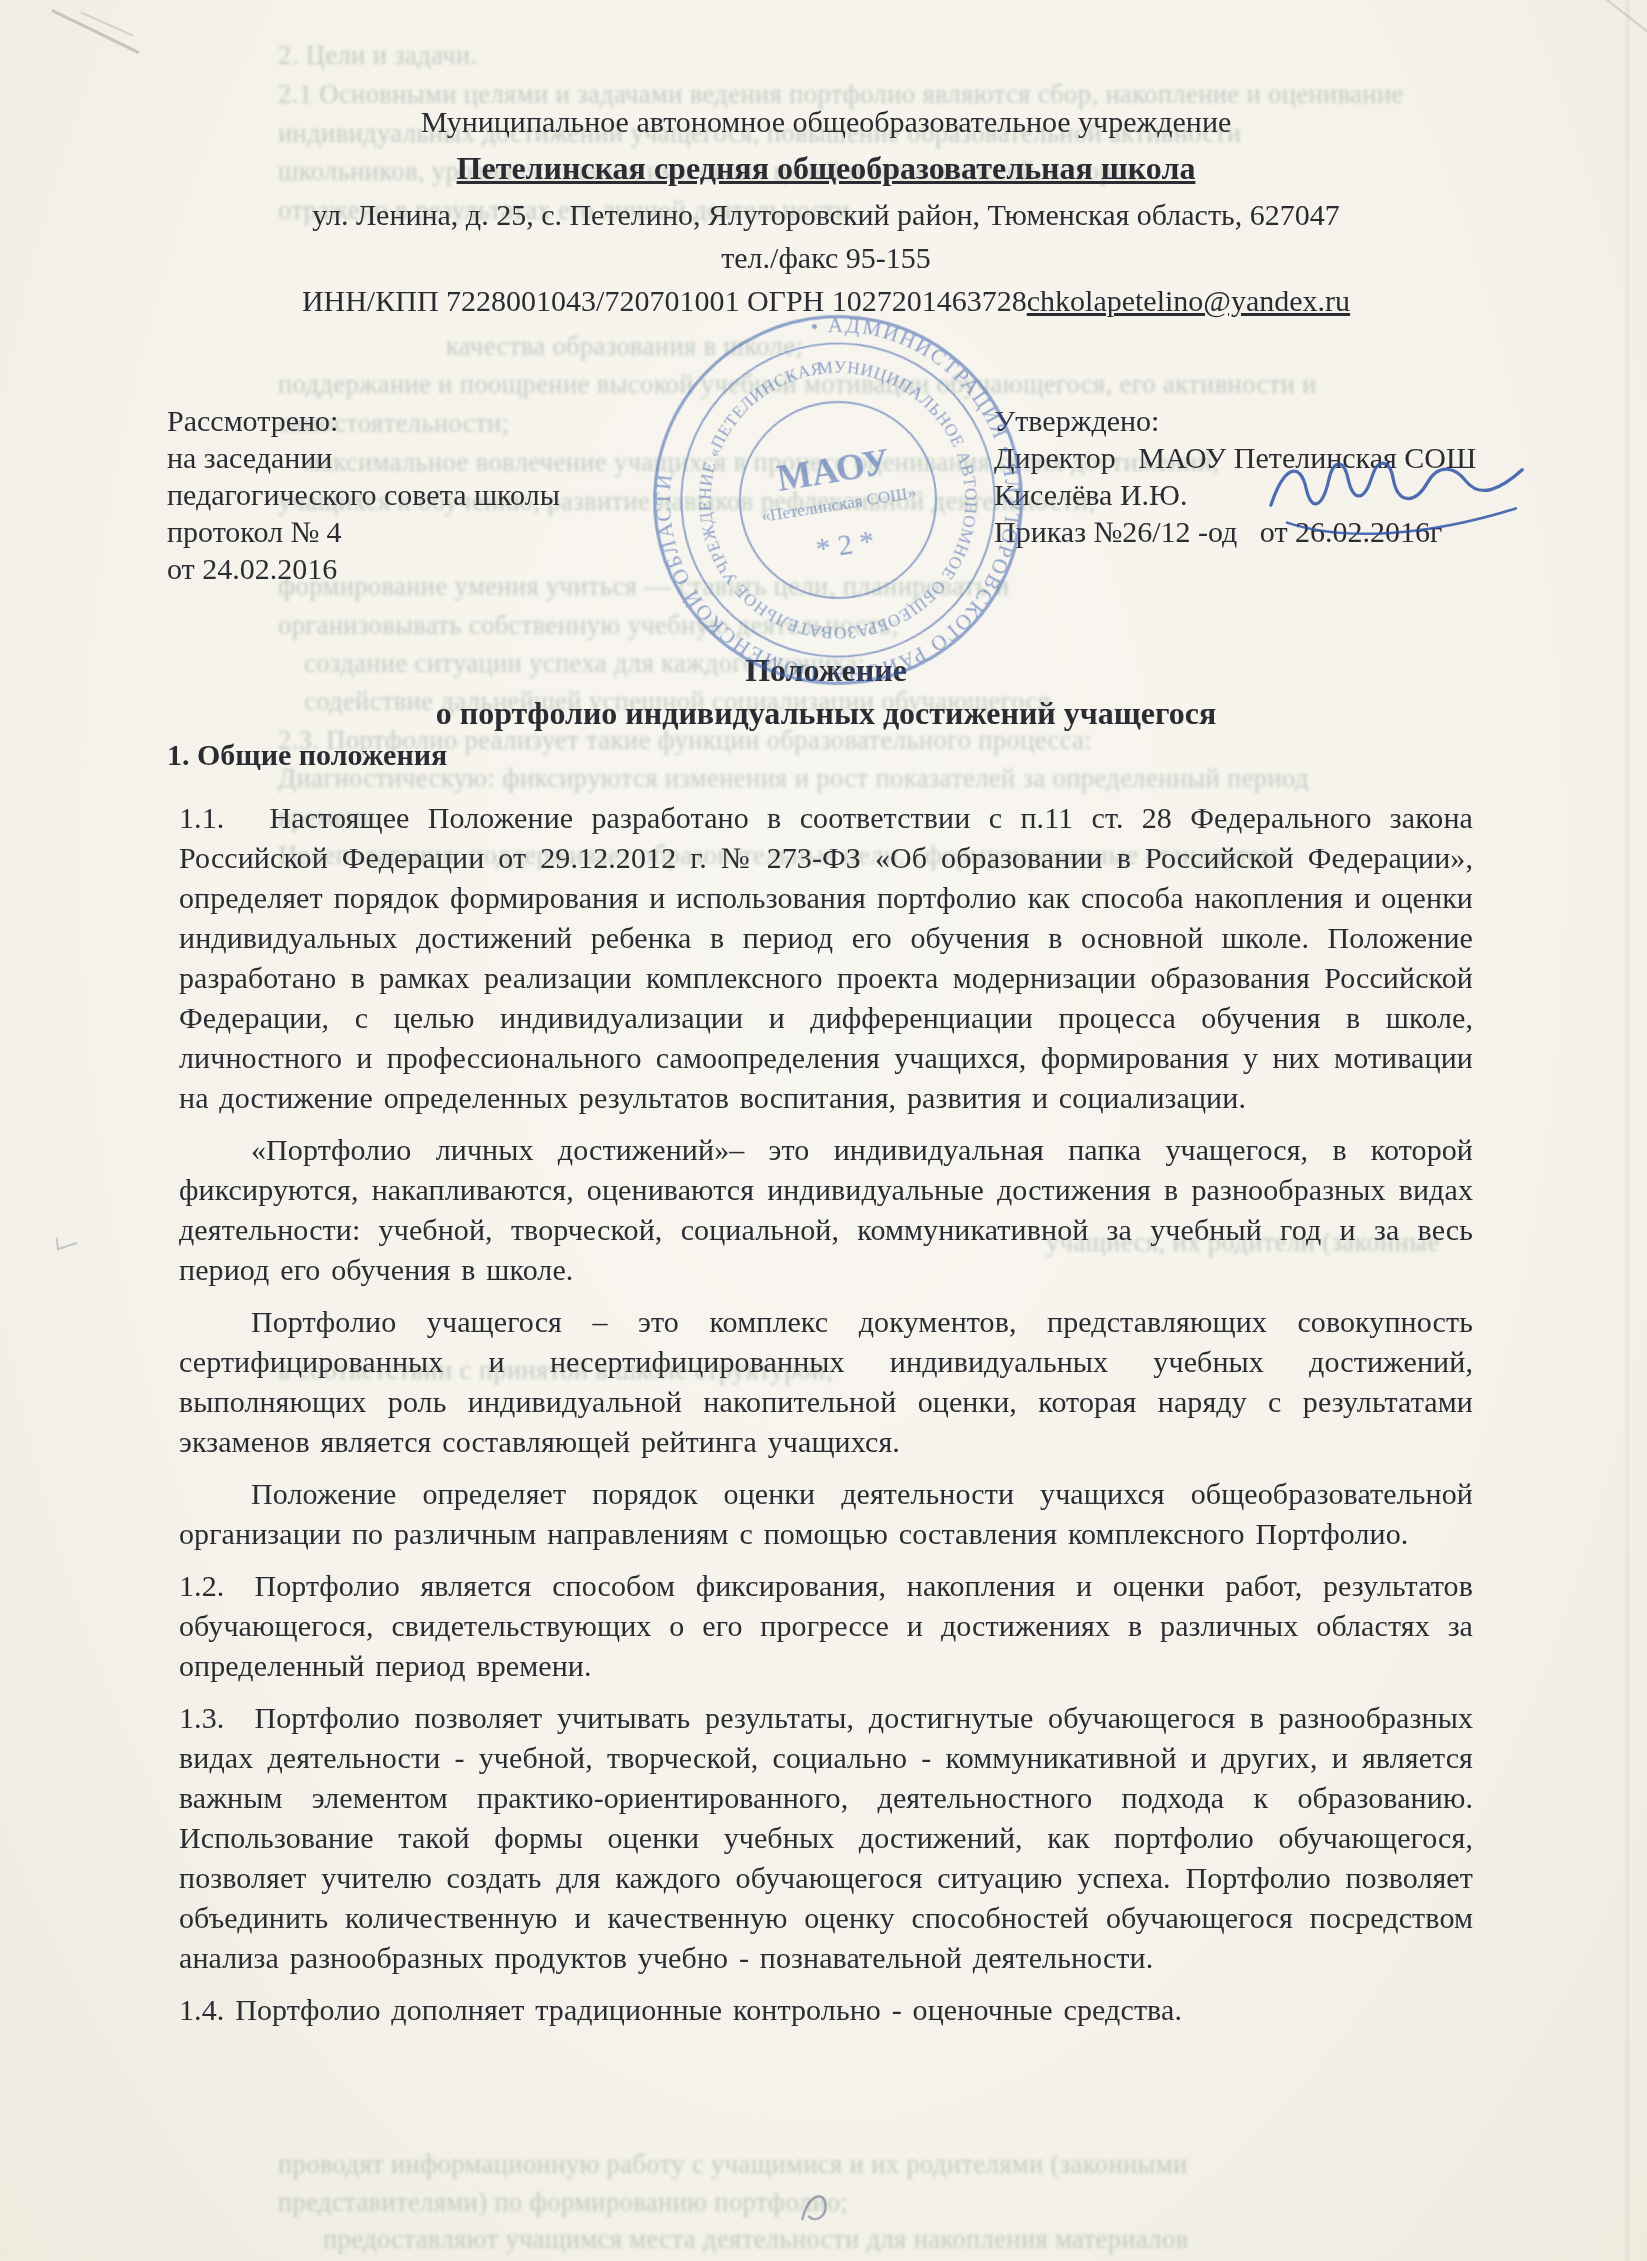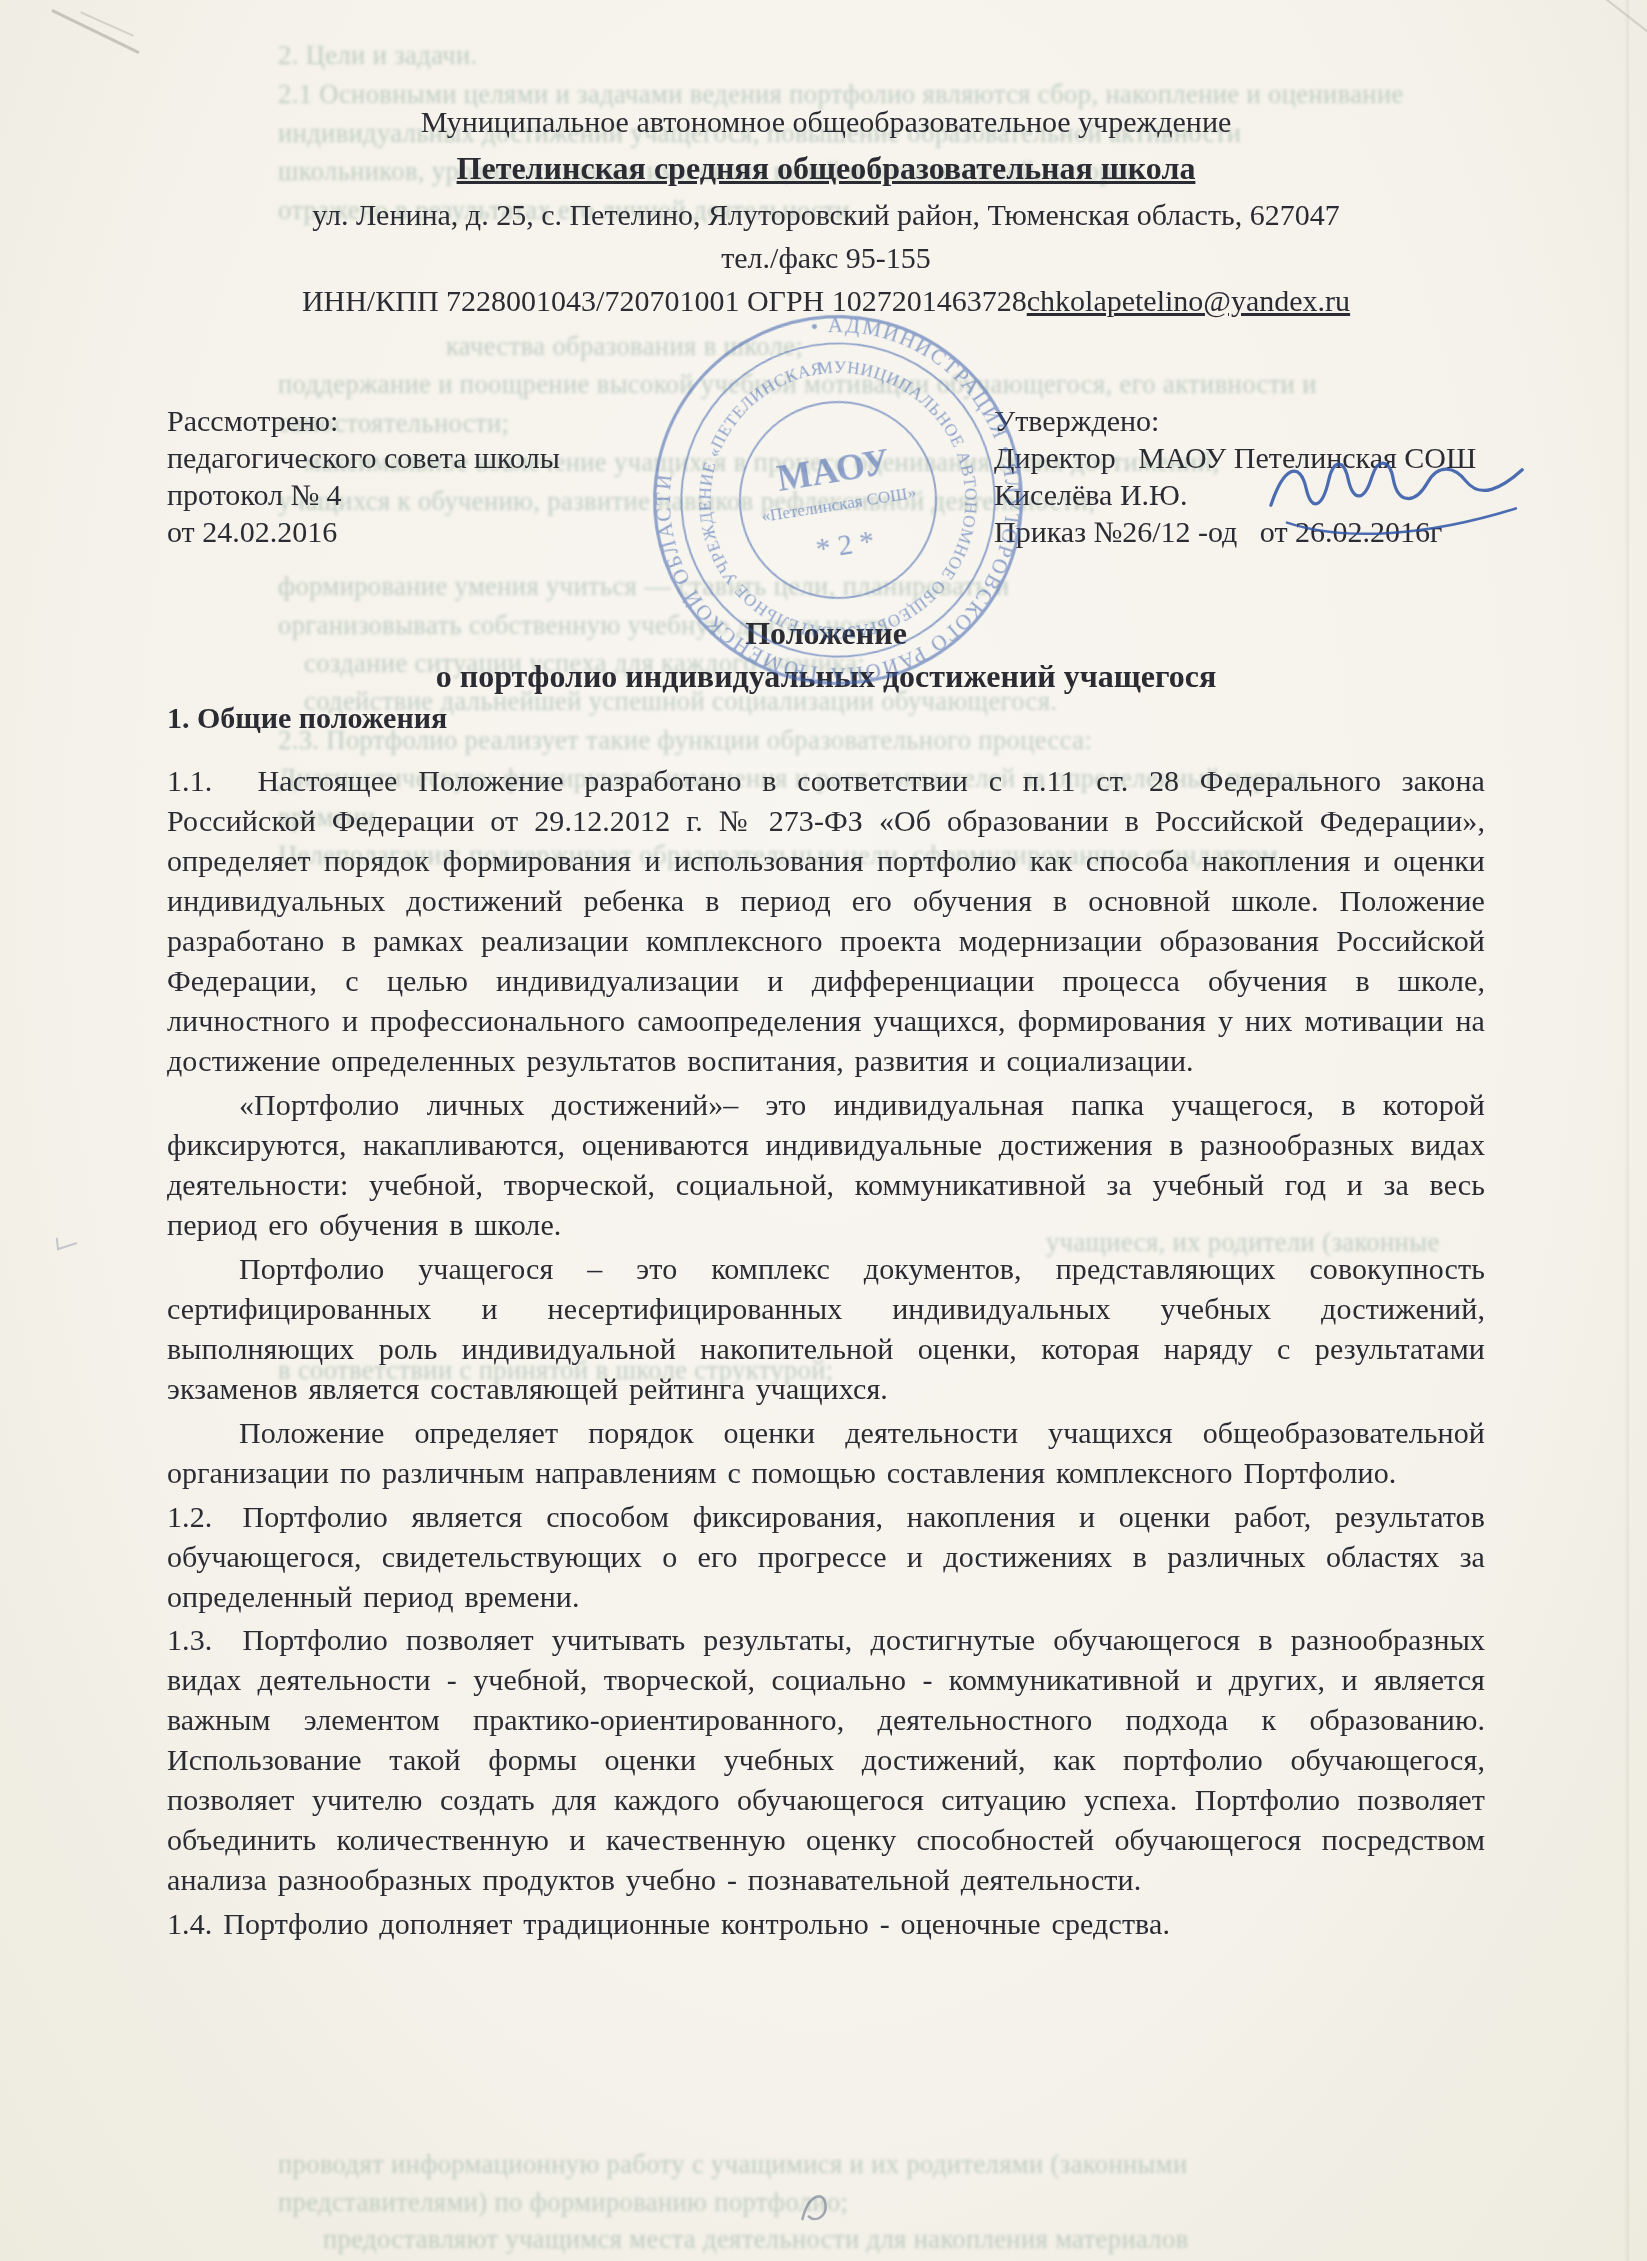--- a/index.html
+++ b/index.html
@@ -47,21 +47,21 @@
   .approval .col{width:491px;}
   .approval .col.left{width:471px;}
   .a-line{line-height:37px;}
 
   .title-block{margin-top:62px;text-align:center;font-weight:bold;font-size:32px;}
   .t-line{line-height:43px;}
 
   .section-heading{font-weight:bold;font-size:30px;line-height:40px;}
 
   .para{
-    margin:0;margin-top:3.9px;
+    margin:12px;margin-top:3.9px;
     text-align:justify;
     word-spacing:3.2px;
     letter-spacing:0.1px;
   }
   .para.first{margin-top:23px;}
   .para.ind{text-indent:72px;}
 
   
   .stamp-wrap{
     position:absolute;z-index:4;
@@ -121,20 +121,21 @@
       <div class="h-line">Муниципальное автономное общеобразовательное учреждение</div>
       <div class="h-line school">Петелинская средняя общеобразовательная школа</div>
       <div class="h-line">ул. Ленина, д. 25, с. Петелино, Ялуторовский район, Тюменская область, 627047</div>
       <div class="h-line">тел./факс 95-155</div>
       <div class="h-line"><span>ИНН/КПП 7228001043/720701001 ОГРН 1027201463728</span><a class="email">chkolapetelino@yandex.ru</a></div>
     </div>
 
     <div class="approval">
       <div class="col left">
         <div class="a-line">Рассмотрено:</div>
+        <div class="a-line">на заседании</div>
         <div class="a-line">педагогического совета школы</div>
         <div class="a-line">протокол № 4</div>
         <div class="a-line">от 24.02.2016</div>
       </div>
       <div class="col right">
         <div class="a-line">Утверждено:</div>
         <div class="a-line">Директор  МАОУ Петелинская СОШ</div>
         <div class="a-line">Киселёва И.Ю.</div>
         <div class="a-line">Приказ №26/12 -од  от 26.02.2016г</div>
       </div>

